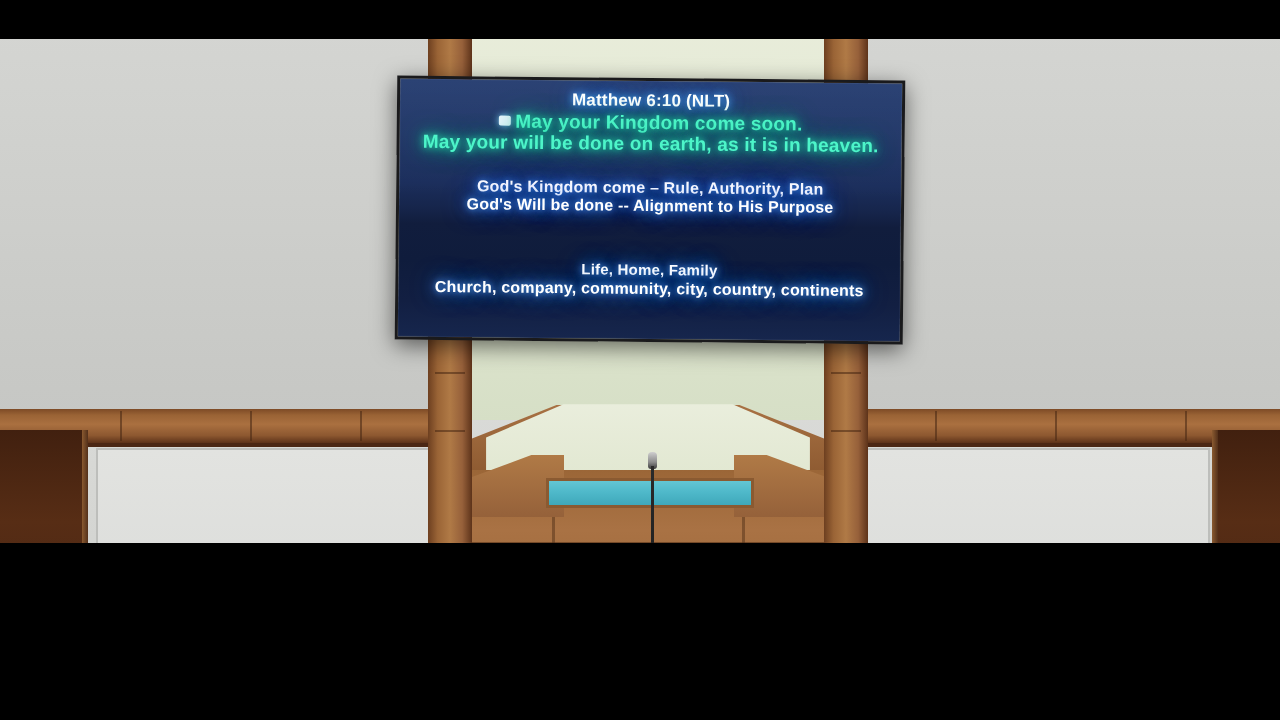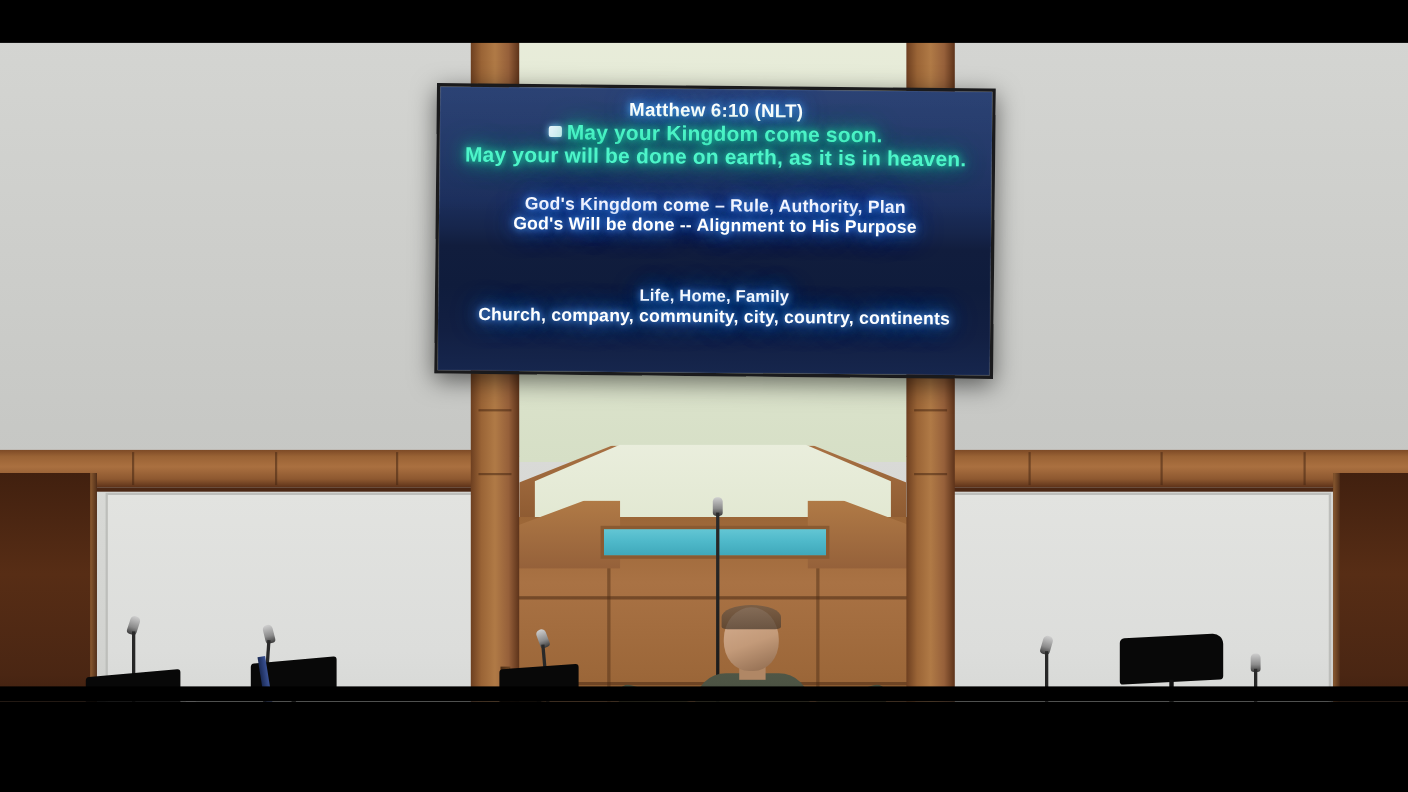--- a/index.html
+++ b/index.html
@@ -4,21 +4,21 @@
 <title>Church Service Stream</title>
 <style>
   * { box-sizing: border-box; margin:0; padding:0; }
   html,body{
     width:1280px; height:720px; overflow:hidden;
     background:#000;
     font-family:"Liberation Sans", sans-serif;
   }
   #stage{
     position:relative;
-    width:1280px; height:638px;
+    width:1280px; height:557px;
     background:#000;
     overflow:hidden;
   }
 
   
   .letterbox{
     position:absolute; left:0; width:1280px;
     background:#000; z-index:60;
   }
   .letterbox.top{ top:0; height:39px; }

